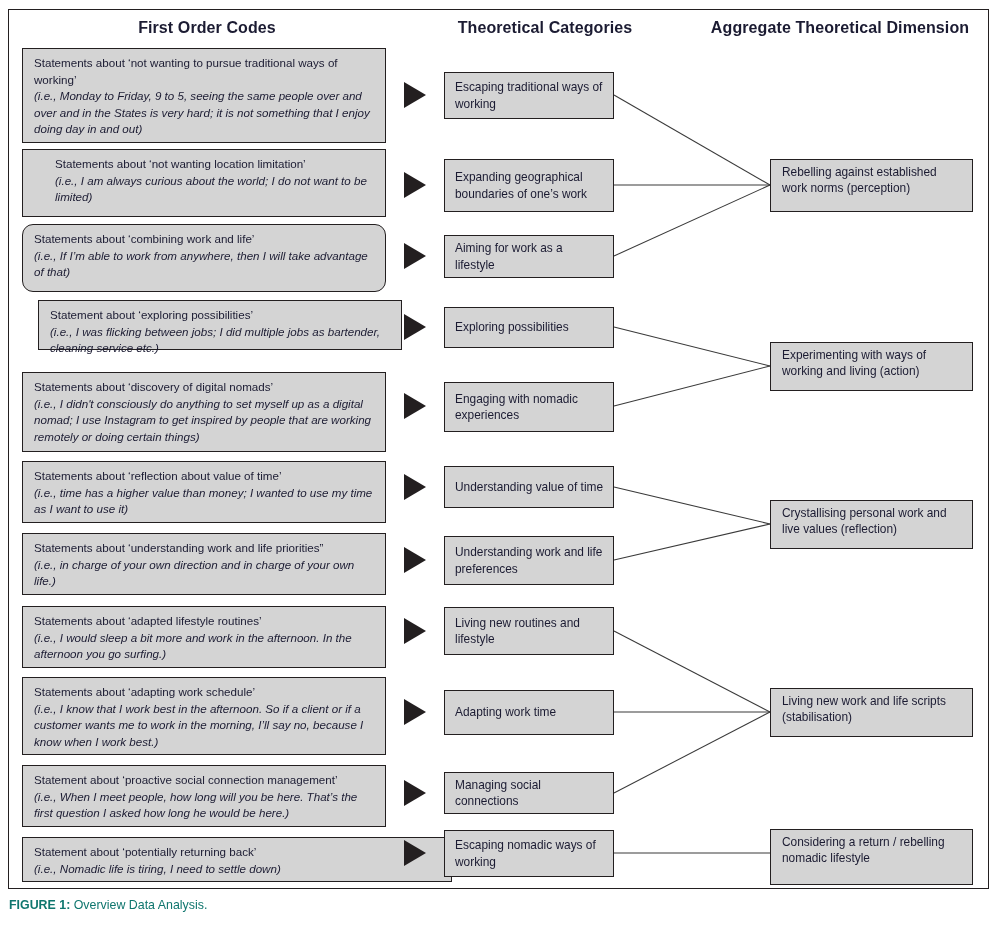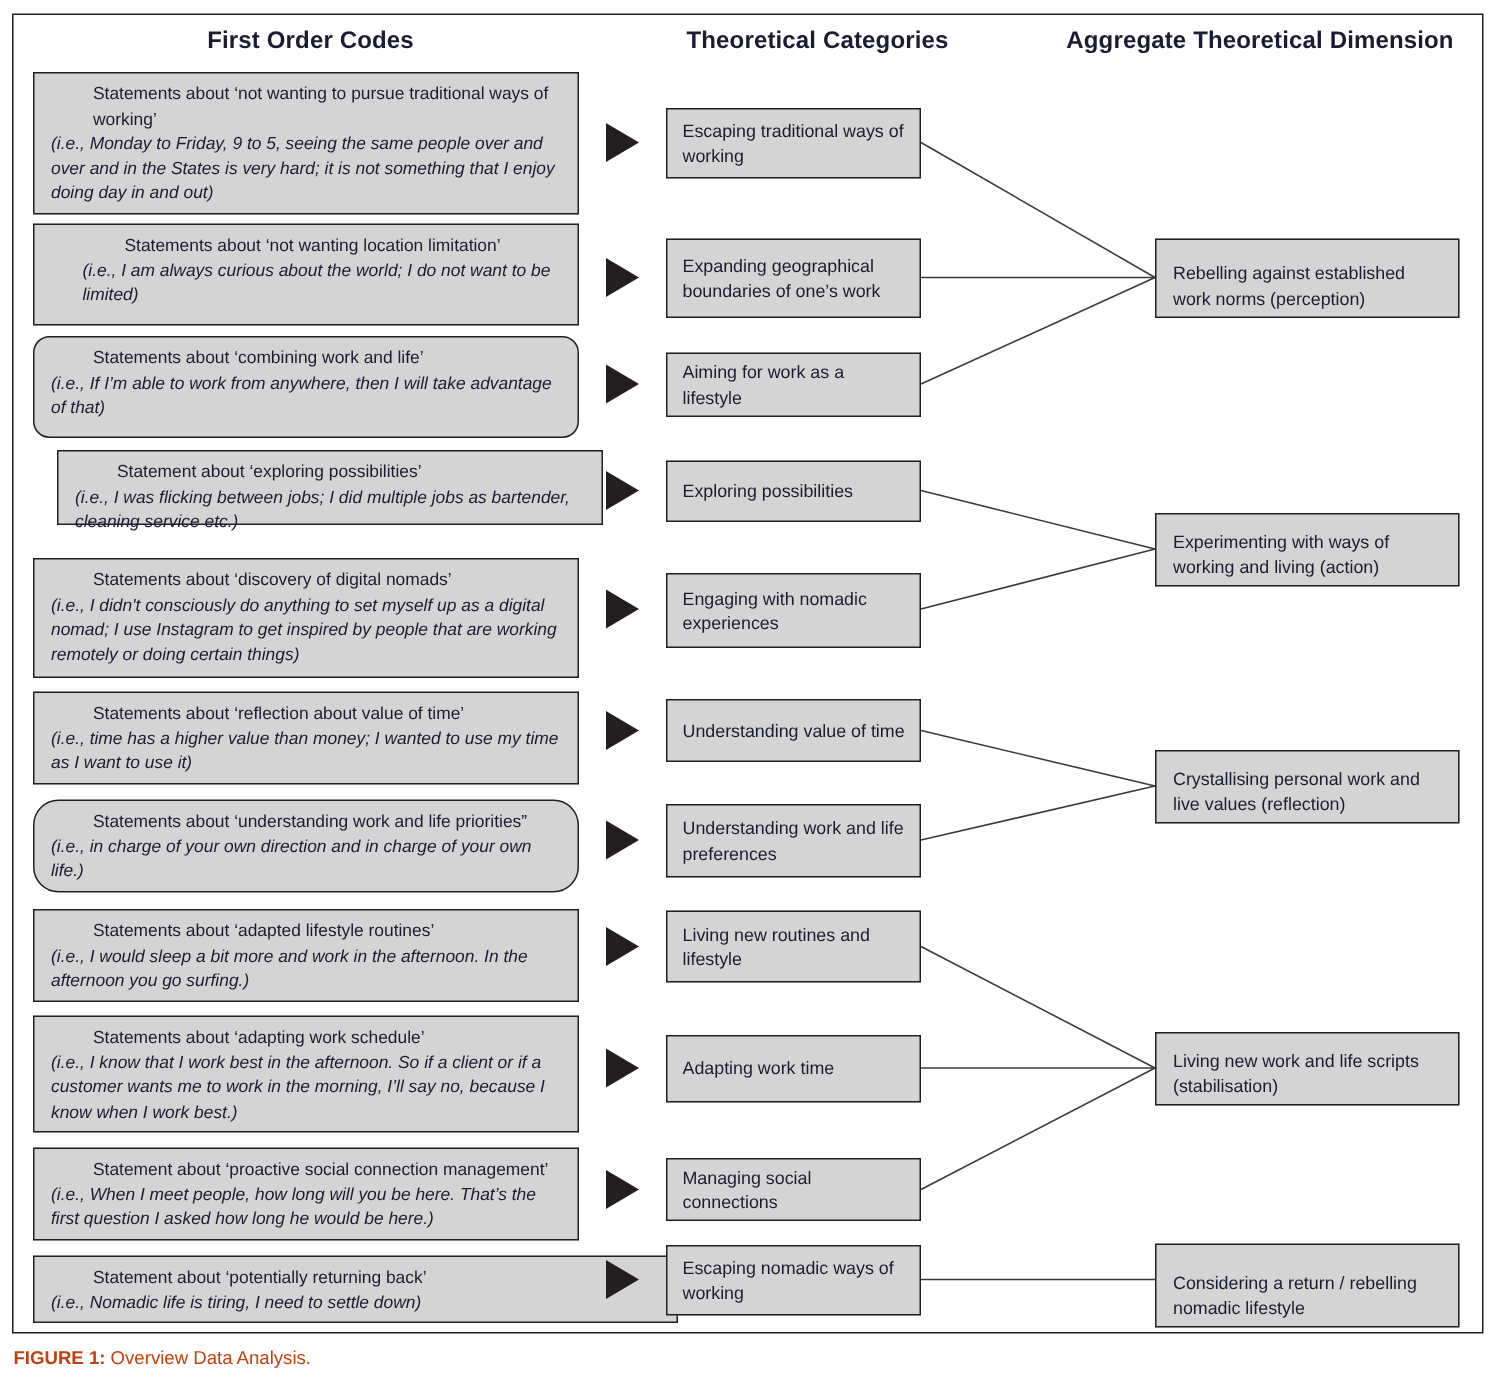--- a/index.html
+++ b/index.html
@@ -62,33 +62,33 @@
     box-sizing: border-box;
     padding: 6px 9px 6px 11px;
     font-size: 11.6px;
     line-height: 1.36;
     color: #1b1b32;
   }
   .code-box {
     font-size: 11.6px;
     line-height: 1.43;
   }
-  .code-box .plain { font-style: normal; margin-left: 28px; }
+  .code-box .plain { font-style: normal; }
   .code-box .quote { font-style: italic; }
   .cat-box {
     display: flex;
     align-items: center;
     font-size: 11.9px;
     line-height: 1.35;
     padding: 4px 8px 4px 10px;
   }
   .cat-box > span { display: block; }
   .agg-box {
     display: flex;
-    align-items: flex-end;
+    align-items: flex-start;
     font-size: 11.9px;
     line-height: 1.38;
     padding: 4px 8px 4px 11px;
   }
   .agg-box > span { display: block; }
 
   
   .arrow {
     position: absolute;
     width: 0;
@@ -97,21 +97,21 @@
     border-bottom: 13px solid transparent;
     border-left: 22px solid #231f20;
   }
 
   
   #caption {
     position: absolute;
     left: 9px;
     top: 898px;
     font-size: 12.4px;
-    color: #c2410c;
+    color: #0f766e;
     white-space: nowrap;
   }
   #caption .cap-label { font-weight: bold; }
 </style>
 </head>
 <body>
 
 <div id="page">
 
   <div id="frame"></div>
@@ -164,21 +164,21 @@
   <div class="box code-box" style="left:22px; top:372px; width:364px; height:80px;">
     <div class="plain">Statements about ‘discovery of digital nomads’</div>
     <div class="quote">(i.e., I didn't consciously do anything to set myself up as a digital nomad; I use Instagram to get inspired by people that are working remotely or doing certain things)</div>
   </div>
 
   <div class="box code-box" style="left:22px; top:461px; width:364px; height:62px;">
     <div class="plain">Statements about ‘reflection about value of time’</div>
     <div class="quote">(i.e., time has a higher value than money; I wanted to use my time as I want to use it)</div>
   </div>
 
-  <div class="box code-box" style="left:22px; top:533px; width:364px; height:62px;border-radius:17px;">
+  <div class="box code-box" style="left:22px; top:533px; width:364px; height:62px;">
     <div class="plain">Statements about ‘understanding work and life priorities”</div>
     <div class="quote">(i.e., in charge of your own direction and in charge of your own life.)</div>
   </div>
 
   <div class="box code-box" style="left:22px; top:606px; width:364px; height:62px;">
     <div class="plain">Statements about ‘adapted lifestyle routines’</div>
     <div class="quote">(i.e., I would sleep a bit more and work in the afternoon. In the afternoon you go surfing.)</div>
   </div>
 
   <div class="box code-box" style="left:22px; top:677px; width:364px; height:78px;">

